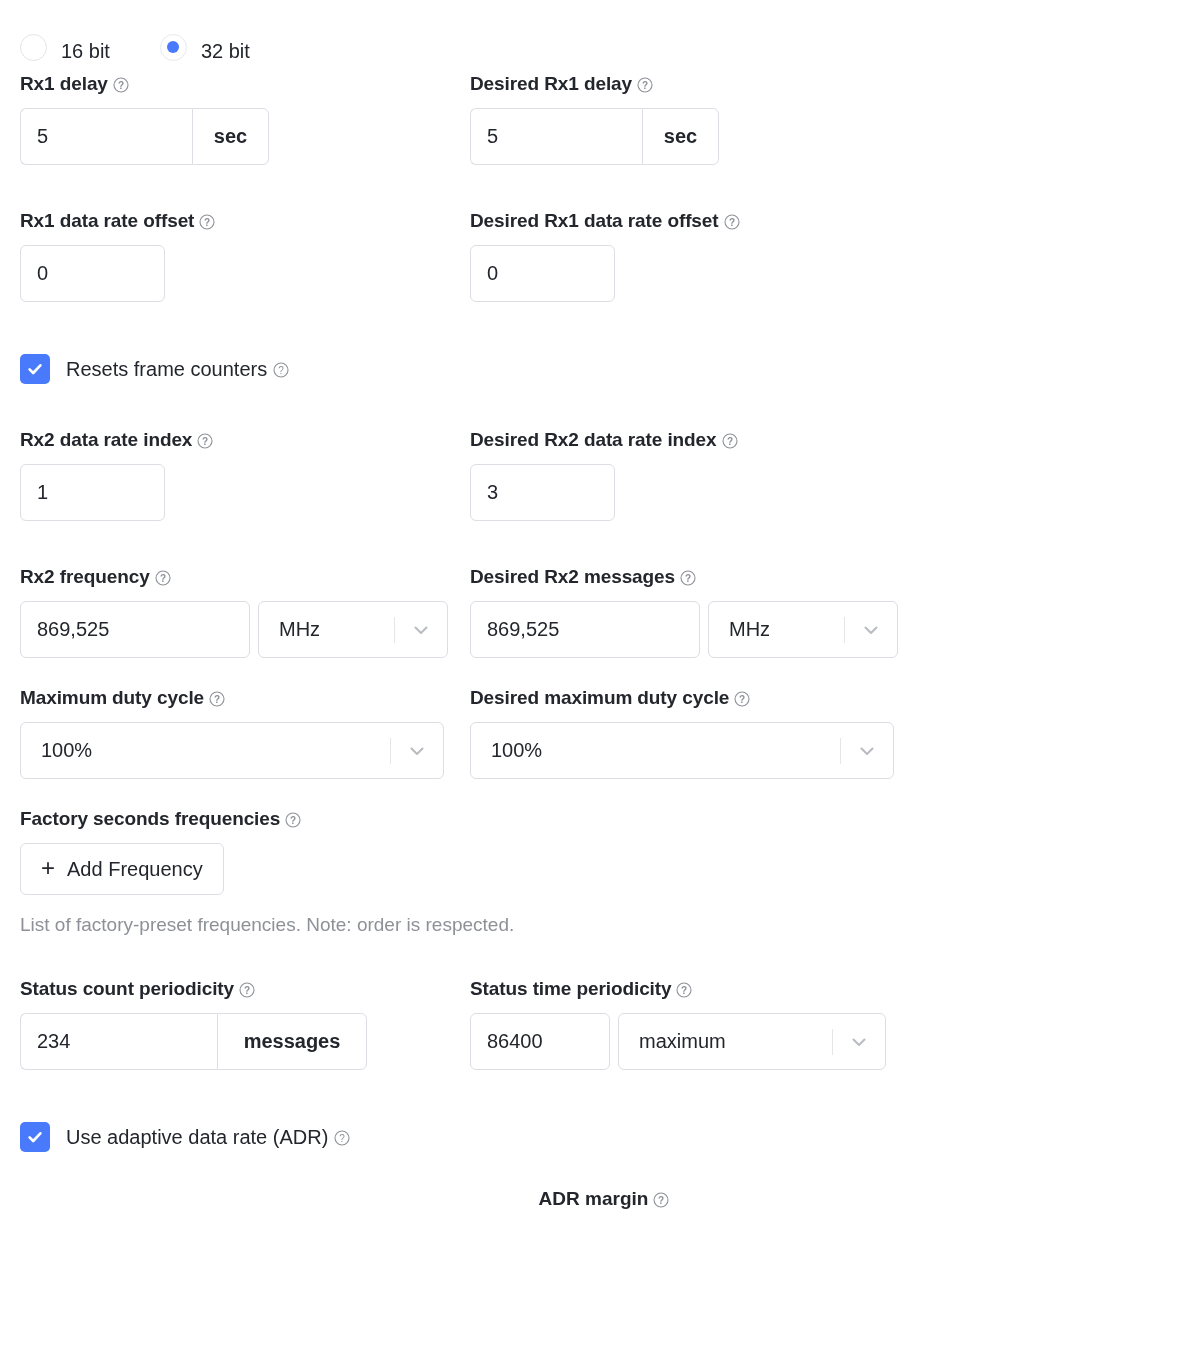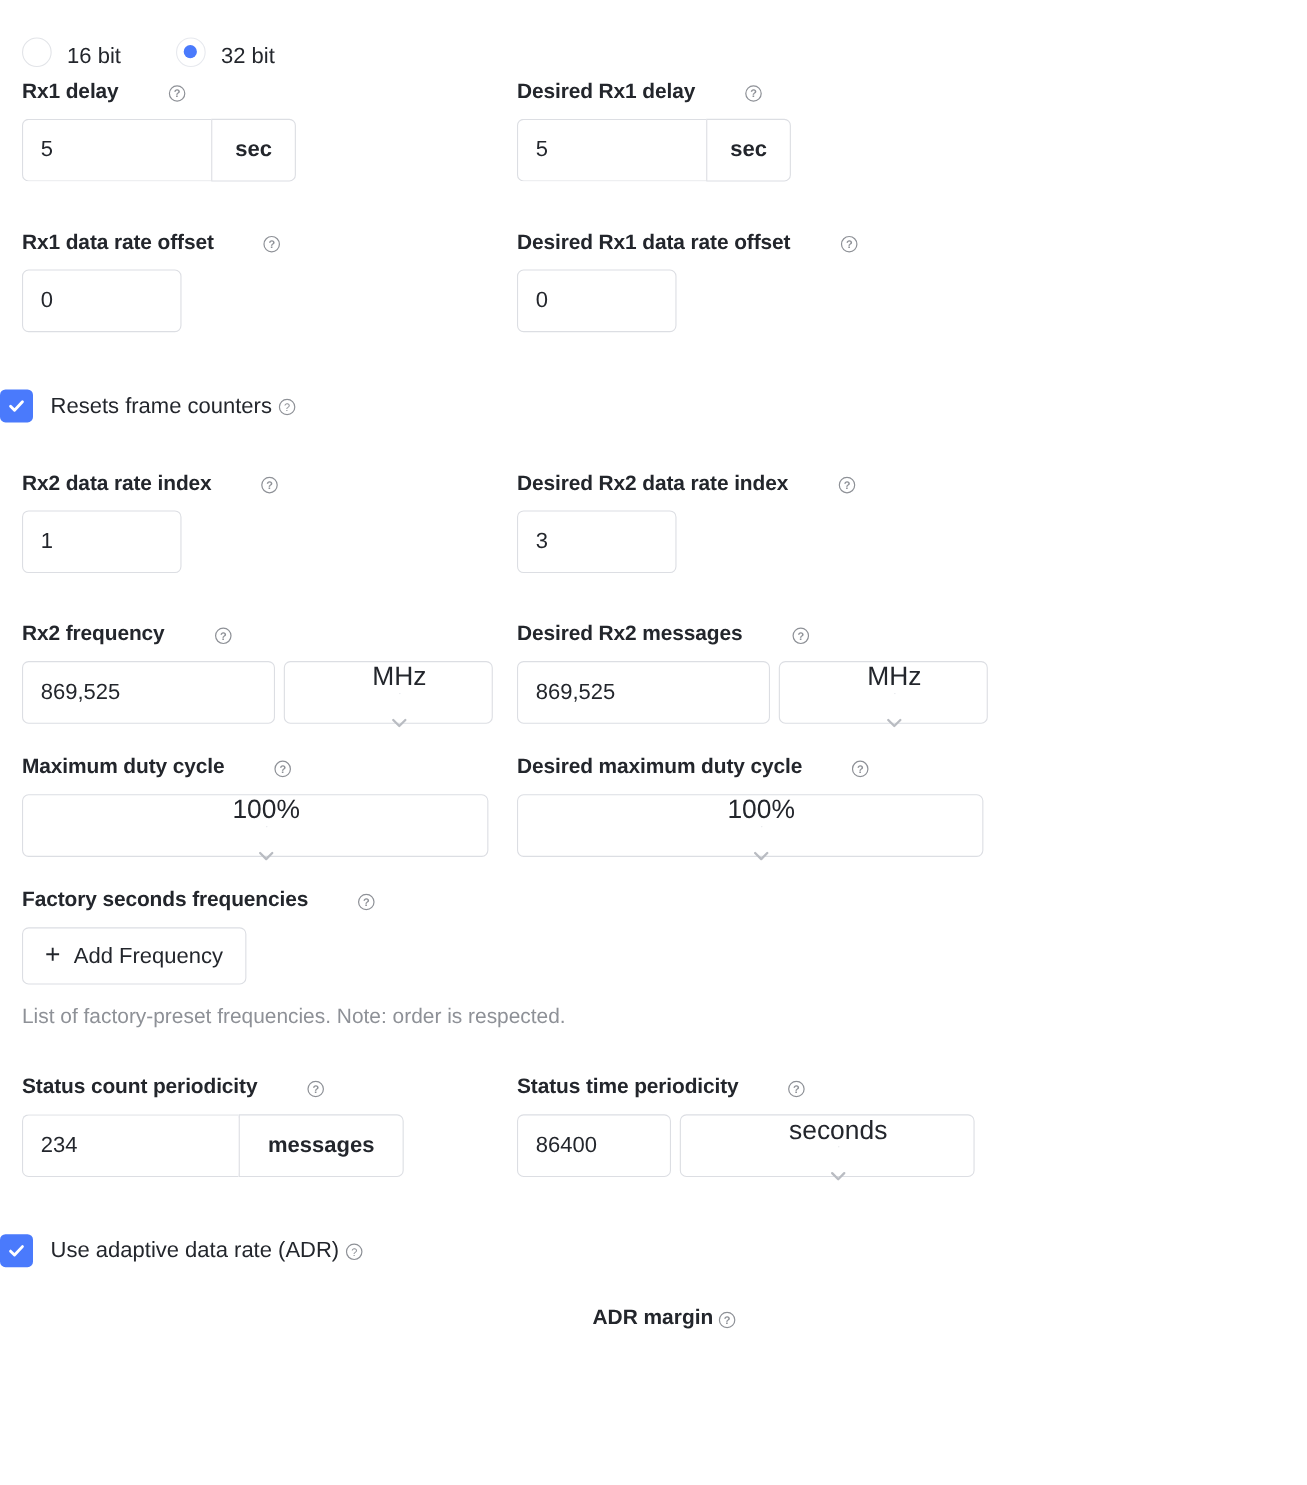--- a/index.html
+++ b/index.html
@@ -40,21 +40,20 @@
   .flabel {
     display: flex;
     align-items: center;
     font-size: 19px;
     font-weight: 700;
     color: #23262c;
     letter-spacing: -0.1px;
     line-height: 24px;
     margin-bottom: 12px;
     white-space: nowrap;
-    gap: 40px;
   }
   .flabel .lbl-text { margin-right: 5px; }
 
   
   .help {
     display: inline-flex;
     width: 16px;
     height: 16px;
     flex: 0 0 16px;
     align-items: center;
@@ -141,25 +140,24 @@
   .unit.w-msgs { width: 150px; }
 
   
   .sel {
     height: 57px;
     border: 1px solid #dcdee3;
     border-radius: 6px;
     background: #fff;
     display: flex;
     align-items: center;
-    font-size: 24px;
+    font-size: 20px;
     color: #23262c;
     padding: 0 0 0 20px;
     position: relative;
-    flex-direction: column;
   }
   .sel .sel-val { flex: 1 1 auto; }
   .sel .sel-divider {
     width: 1px;
     height: 26px;
     background: #e4e6ea;
     flex: 0 0 1px;
   }
   .sel .chev {
     width: 52px;
@@ -169,20 +167,21 @@
     justify-content: center;
   }
   .sel.w-unit   { width: 190px; margin-left: 8px; }
   .sel.w-full   { width: 424px; }
   .sel.w-secs   { width: 268px; margin-left: 8px; }
 
   
   .check-row {
     display: flex;
     align-items: center;
+    padding-left: 20px;
   }
   .cbox {
     width: 30px;
     height: 30px;
     flex: 0 0 30px;
     border-radius: 5px;
     background: #4a7afc;
     display: flex;
     align-items: center;
     justify-content: center;
@@ -529,21 +528,21 @@
         <span class="help">
           <svg width="16" height="16" viewBox="0 0 16 16">
               <circle cx="8" cy="8" r="7" fill="none" stroke="#8e9197" stroke-width="1.1"></circle>
               <text x="8" y="11.6" font-size="10" font-family="Liberation Sans, sans-serif" fill="#8e9197" text-anchor="middle">?</text>
             </svg>
         </span>
       </div>
       <div class="ctl">
         <div class="inp w-time">86400</div>
         <div class="sel w-secs">
-          <span class="sel-val">seconds</span>
+          <span class="sel-val">maximum</span>
           <span class="sel-divider"></span>
           <span class="chev">
             <svg width="22" height="22" viewBox="0 0 22 22">
                 <path d="M5.5 8.5 L11 14 L16.5 8.5" fill="none" stroke="#b9bcc2" stroke-width="2.1" stroke-linecap="round" stroke-linejoin="round"></path>
               </svg>
           </span>
         </div>
       </div>
     </div>
   </div>

